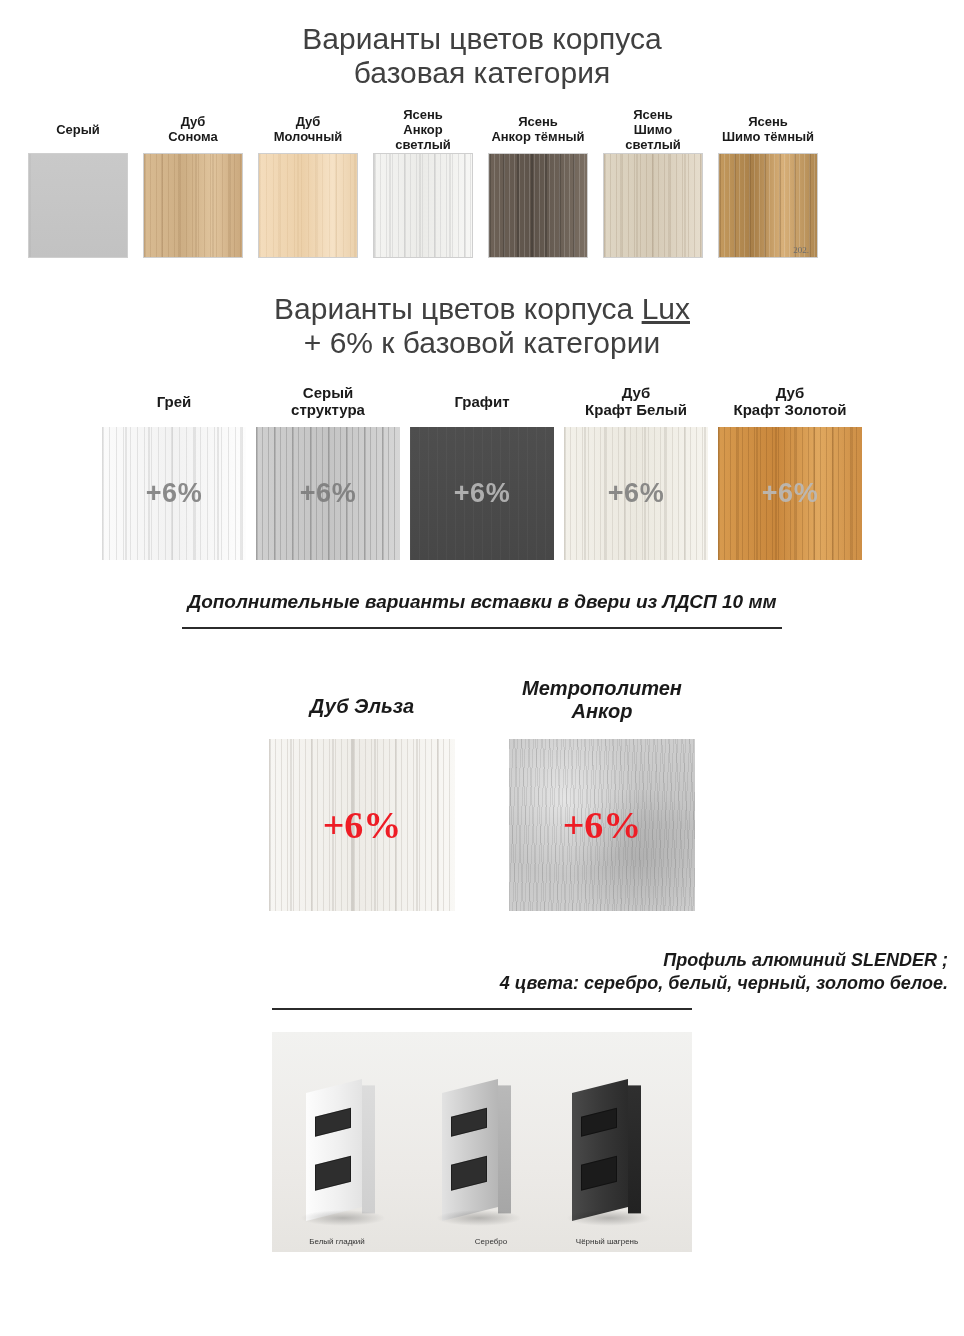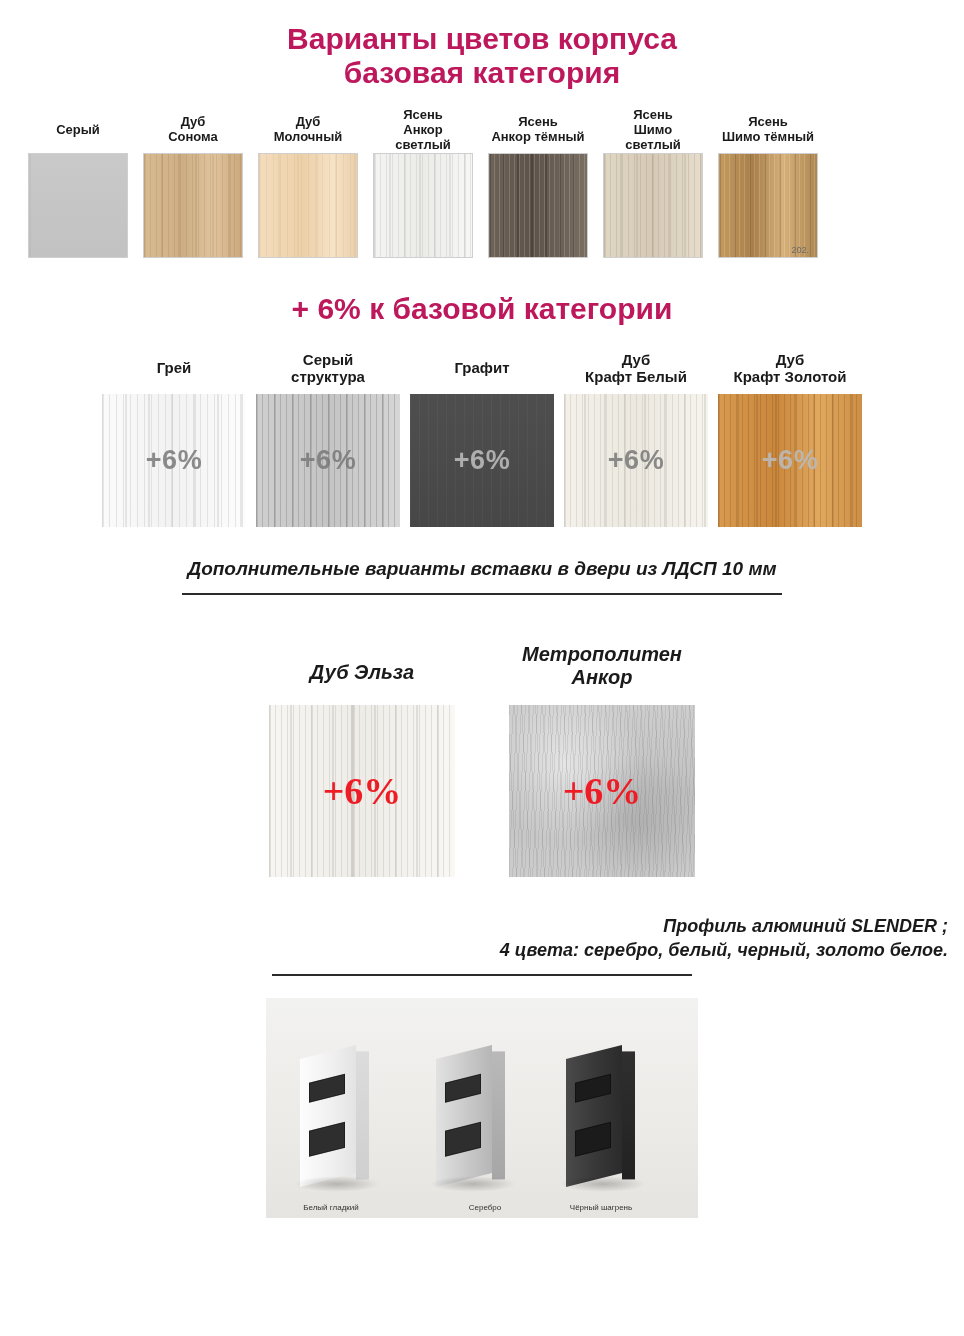--- a/index.html
+++ b/index.html
@@ -11,22 +11,22 @@
     width: 964px;
     height: 1336px;
     font-family: "Liberation Sans", sans-serif;
     color: #1a1a1a;
     position: relative;
     overflow: hidden;
   }
 
   
   .title-red {
-    color: #be185d;
-    font-weight: bold;
+    color: #404040;
+    font-weight: normal;
     text-align: center;
     line-height: 1.12;
   }
   #title-base {
     font-size: 30px;
     margin: 22px 0 0 0;
   }
   #title-lux {
     font-size: 30px;
     margin: 34px 0 0 0;
@@ -111,20 +111,21 @@
     background:
       repeating-linear-gradient(90deg, rgba(150,130,105,0.22) 0 1px, rgba(255,255,255,0) 1px 6px),
       repeating-linear-gradient(90deg, rgba(130,110,85,0.15) 0 2px, rgba(255,255,255,0) 2px 16px),
       linear-gradient(90deg, #dfd6c4, #d5cab6 50%, #e6ddcd);
   }
   .tex-shimo-dark {
     background:
       repeating-linear-gradient(90deg, rgba(255,255,255,0.16) 0 1px, rgba(0,0,0,0) 1px 5px),
       repeating-linear-gradient(90deg, rgba(80,50,20,0.22) 0 2px, rgba(0,0,0,0) 2px 15px),
       linear-gradient(90deg, #c49a5e, #a87f48 35%, #d8b079 65%, #ae8750);
+    font-family: Liberation Serif, serif;
   }
 
   #watermark-202 {
     position: absolute;
     right: 8px;
     bottom: 2px;
     font-size: 9px;
     color: #6b6b6b;
   }
 
@@ -249,21 +250,20 @@
   #profile-note { margin: 38px 16px 0 0; font-size: 18px; text-align: right; }
   #profile-rule { width: 420px; }
 
   #profile-photo {
     width: 420px;
     height: 220px;
     margin: 22px auto 0 auto;
     position: relative;
     background: linear-gradient(180deg, #f2f2f0 0%, #eceae7 62%, #e6e4e0 100%);
     overflow: hidden;
-    padding-left: 12px;
   }
   .bar {
     position: absolute;
     bottom: 38px;
   }
   .bar .body {
     position: relative;
     width: 56px;
     height: 128px;
     transform: skewY(-14deg);
@@ -366,20 +366,21 @@
   <div class="swatch">
     <div class="label">Ясень<br>Шимо тёмный</div>
     <div class="tile tex-shimo-dark">
       <span id="watermark-202">202.</span>
     </div>
   </div>
 
 </div>
 
 <div id="title-lux" class="title-red">
+  <div><span>Варианты цветов корпуса </span><span class="u">Lux</span></div>
   <div>+ 6% к базовой категории</div>
 </div>
 
 <div id="lux-row" class="swatch-row">
 
   <div class="swatch swatch-lux">
     <div class="label">Грей</div>
     <div class="tile tex-white">
       <span class="pct">+6%</span>
     </div>

